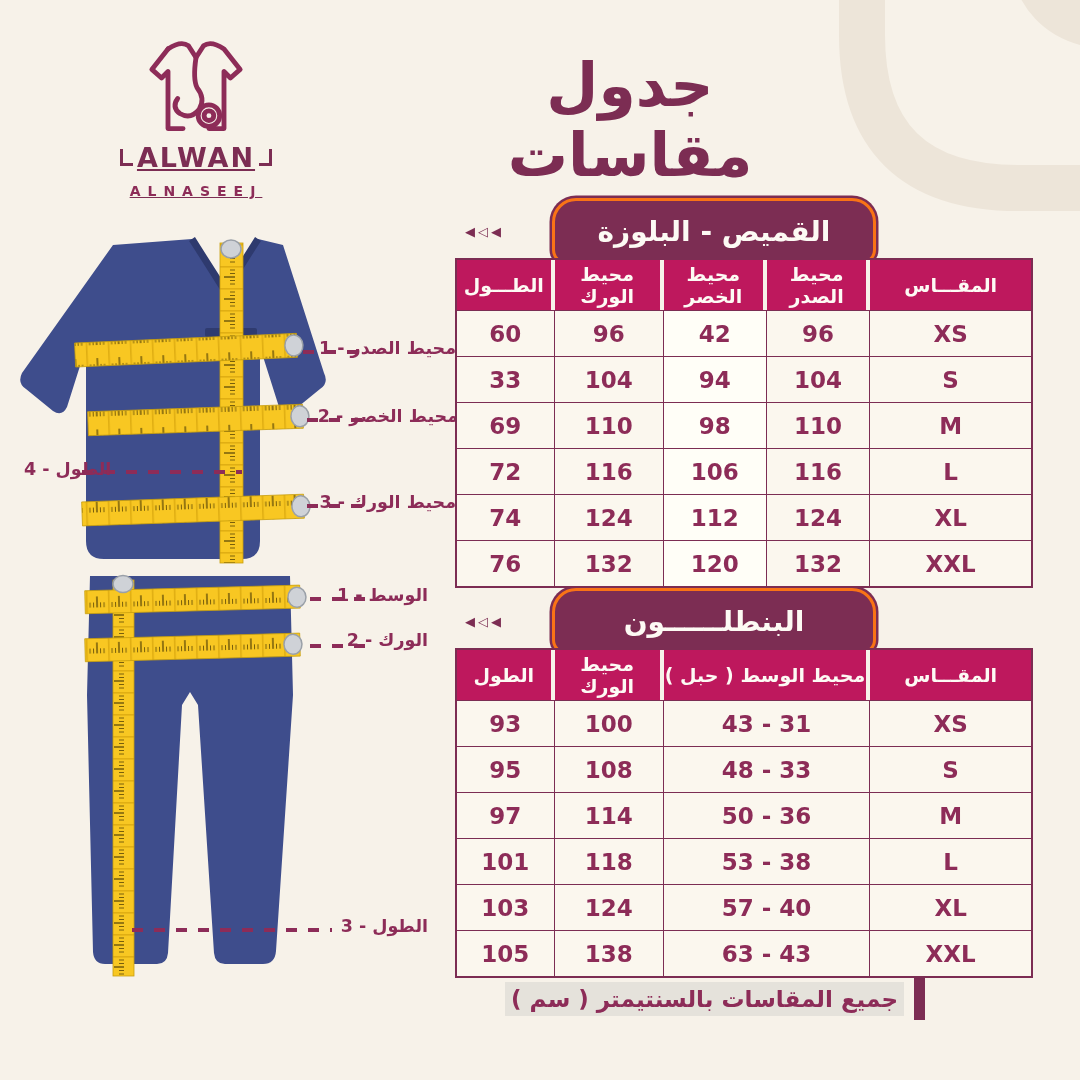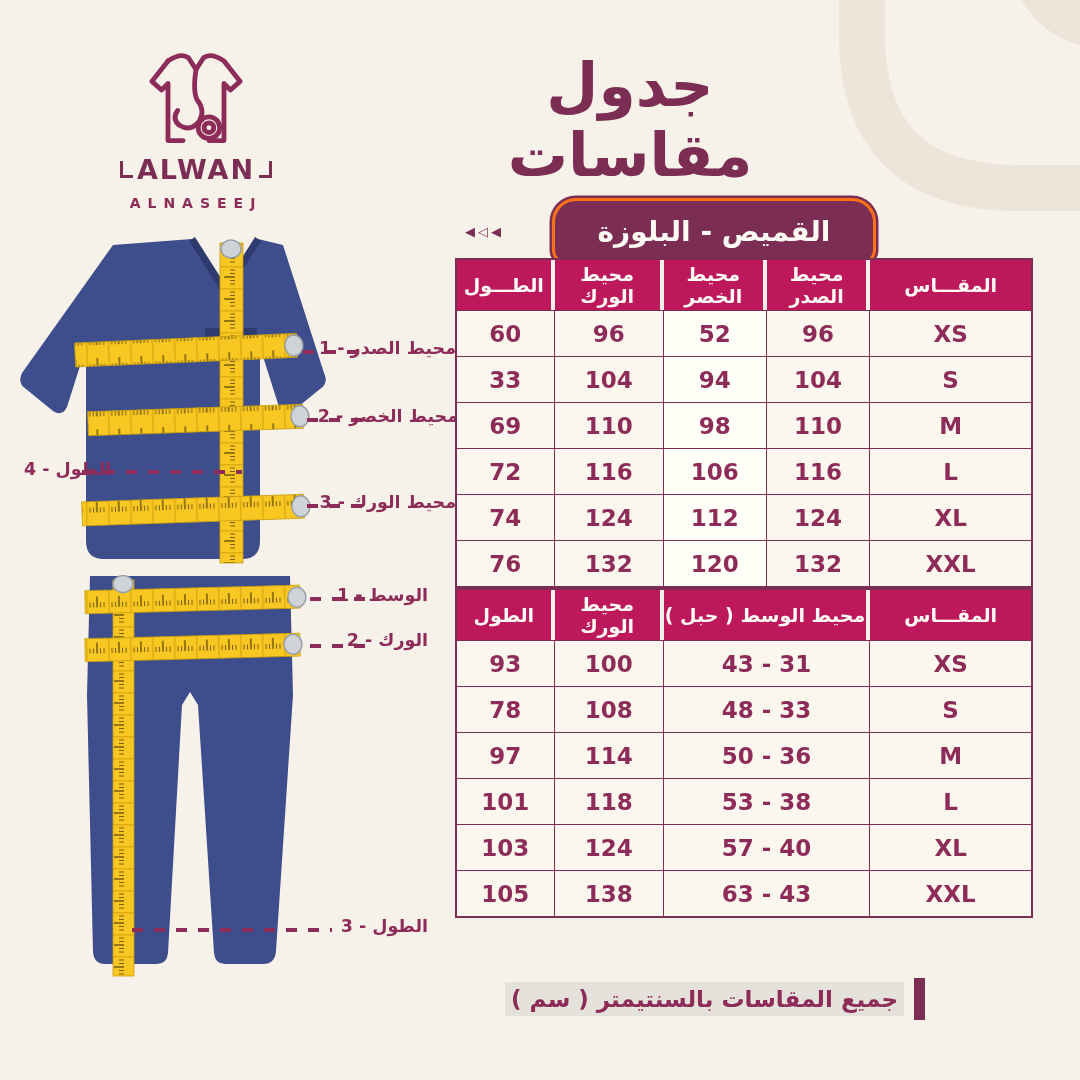--- a/index.html
+++ b/index.html
@@ -1,21 +1,21 @@
 <!DOCTYPE html>
 <html lang="ar"><head>
 <meta charset="utf-8">
 <style>
   html,body{margin:0;padding:0;}
   #canvas{position:relative;width:1080px;height:1080px;background:#f7f2e9;overflow:hidden;
           font-family:"DejaVu Sans",sans-serif;}
   
   #swoosh{position:absolute;left:0;top:0;pointer-events:none;}
   
-  .logo{position:absolute;left:118px;top:48px;width:156px;text-align:center;color:#7c2d53;}
+  .logo{position:absolute;left:118px;top:36px;width:156px;text-align:center;color:#7c2d53;text-decoration:underline;}
   .logo .brand{font-size:27px;font-weight:bold;letter-spacing:2px;line-height:1;margin-top:-8px;
                display:flex;align-items:center;justify-content:center;gap:4px;}
   .logo .brand:before,.logo .brand:after{content:"";width:10px;height:14px;border-bottom:3px solid #7c2d53;}
   .logo .brand:before{border-left:3px solid #7c2d53;}
   .logo .brand:after{border-right:3px solid #7c2d53;}
   .logo .sub{font-size:14px;font-weight:bold;letter-spacing:7px;margin-top:12px;color:#8d2c58;}
   
   .page-title{position:absolute;left:440px;top:50px;width:380px;text-align:center;direction:rtl;
               font-size:60px;font-weight:bold;color:#7c2d53;}
   
@@ -212,21 +212,21 @@
           <th>محيط الصدر</th>
           <th>محيط الخصر</th>
           <th>محيط الورك</th>
           <th>الطـــول</th>
         </tr>
       </thead>
       <tbody>
         <tr>
           <td>XS</td>
           <td>96</td>
-          <td class="hl">52</td>
+          <td class="hl">42</td>
           <td>96</td>
           <td>60</td>
         </tr>
         <tr>
           <td>S</td>
           <td>104</td>
           <td class="hl">94</td>
           <td>104</td>
           <td>33</td>
         </tr>
@@ -257,20 +257,21 @@
           <td class="hl">120</td>
           <td>132</td>
           <td>76</td>
         </tr>
       </tbody>
     </table>
   </div>
 
   <div class="tbl-sec" id="sec-pants">
     <div class="arrows">◀◁◀</div>
+    <div class="capsule">البنطلــــــون</div>
     <table class="size-table" dir="rtl">
       <colgroup>
           <col style="width:28%">
           <col style="width:36%">
           <col style="width:19%">
           <col style="width:17%">
         </colgroup>
       <thead>
         <tr>
           <th>المقـــاس</th>
@@ -283,21 +284,21 @@
         <tr>
           <td>XS</td>
           <td><span class="range" dir="ltr">43 - 31</span></td>
           <td>100</td>
           <td>93</td>
         </tr>
         <tr>
           <td>S</td>
           <td><span class="range" dir="ltr">48 - 33</span></td>
           <td>108</td>
-          <td>78</td>
+          <td>95</td>
         </tr>
         <tr>
           <td>M</td>
           <td><span class="range" dir="ltr">50 - 36</span></td>
           <td>114</td>
           <td>97</td>
         </tr>
         <tr>
           <td>L</td>
           <td><span class="range" dir="ltr">53 - 38</span></td>

